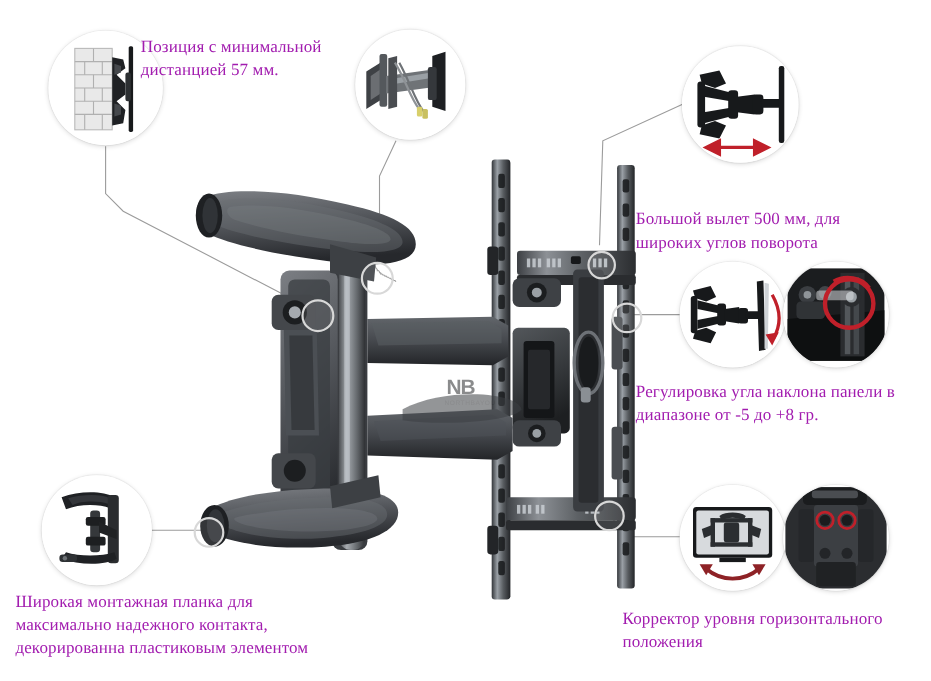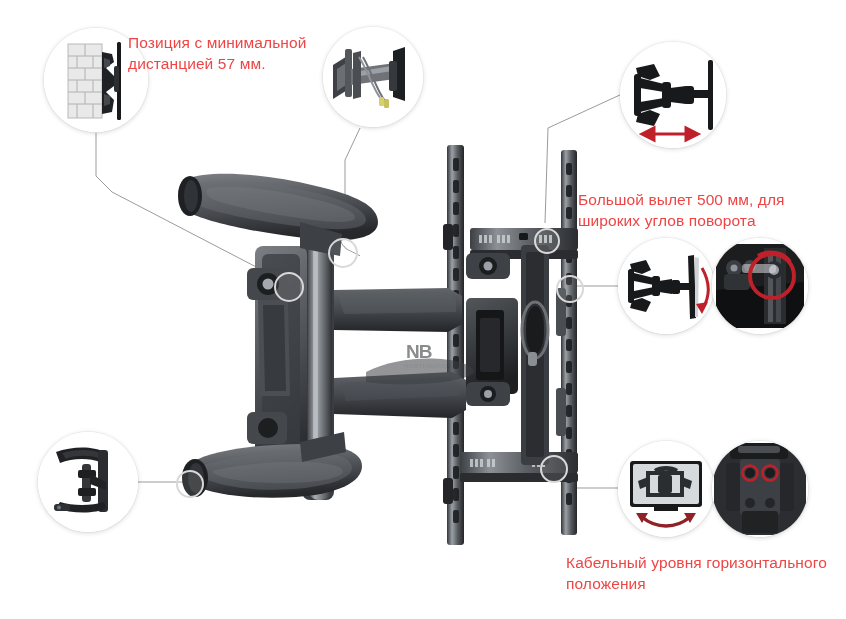--- a/index.html
+++ b/index.html
@@ -12,22 +12,22 @@
     width: 846px;
     height: 619px;
     background: #ffffff;
     overflow: hidden;
     font-family: "Liberation Serif", "DejaVu Serif", serif;
   }
 
   
   .caption {
     position: absolute;
-    color: #ef4444;
-    font-family: Liberation Sans, sans-serif;
+    color: #a21caf;
+    font-family: Liberation Serif, serif;
     font-size: 15.5px;
     line-height: 21px;
     letter-spacing: 0.1px;
     white-space: pre-line;
   }
 
   
   .bubble {
     position: absolute;
     border-radius: 50%;
@@ -495,18 +495,23 @@
     </svg>
   </div>
 
   <div class="caption" style="left:128px;top:32px;width:212px;">Позиция с минимальной
 дистанцией 57 мм.</div>
 
 
   <div class="caption" style="left:578px;top:143px;width:256px;margin-top:46px;">Большой вылет 500 мм, для
 широких углов поворота</div>
 
-
-  <div class="caption" style="left:566px;top:552px;width:276px;">Кабельный уровня горизонтального
+  <div class="caption" style="left:578px;top:346px;width:266px;">Регулировка угла наклона панели в
+диапазоне от -5 до +8 гр.</div>
+
+  <div class="caption" style="left:566px;top:552px;width:276px;">Корректор уровня горизонтального
 положения</div>
 
+  <div class="caption" style="left:14px;top:537px;width:302px;">Широкая монтажная планка для
+максимально надежного контакта,
+декорированна пластиковым элементом</div>
 
 </div>
 
 </body></html>

